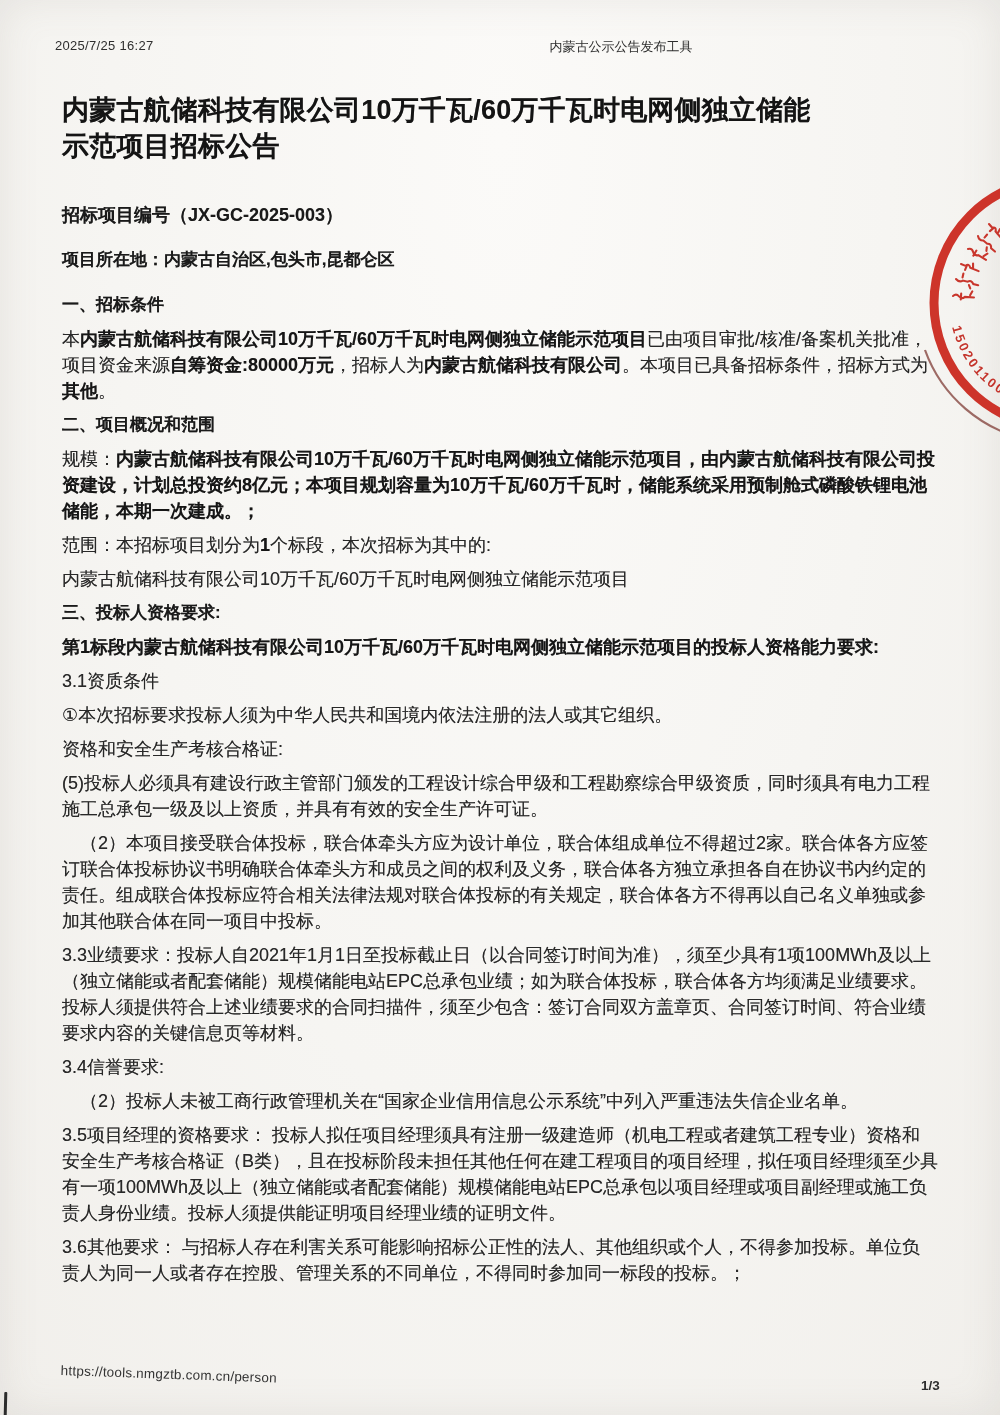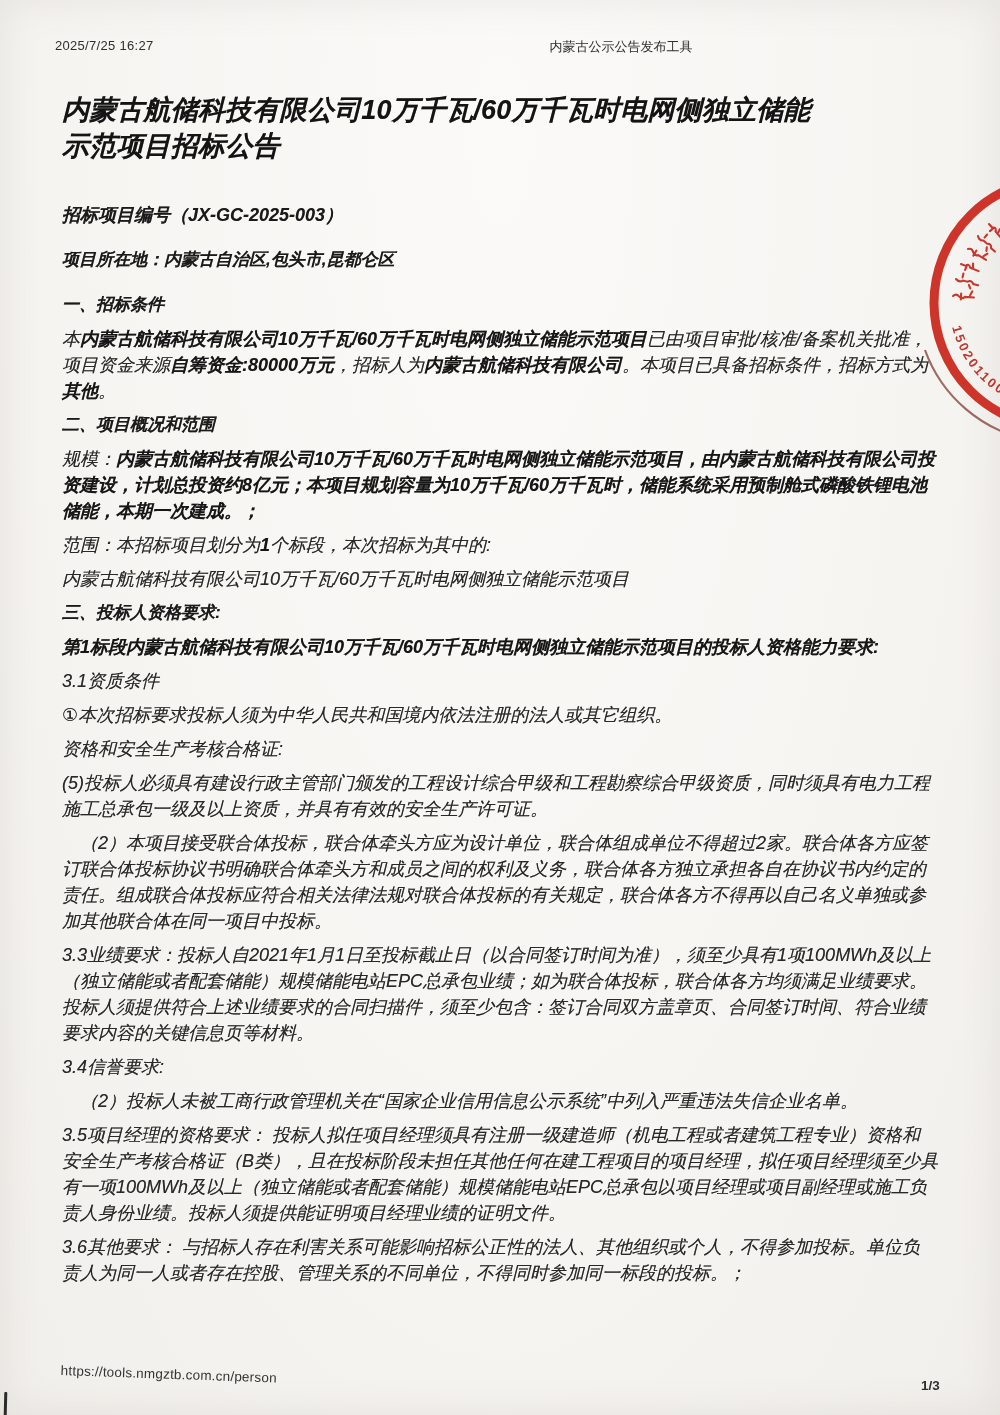--- a/index.html
+++ b/index.html
@@ -17,21 +17,20 @@
   .print-header{
     position:absolute;top:38px;left:55px;right:55px;height:20px;
     font-size:13px;color:#2e2e2e;
   }
   .ph-datetime{position:absolute;left:0;top:0;letter-spacing:.3px;}
   .ph-title{position:absolute;left:566px;top:0;transform:translateX(-50%);white-space:nowrap;}
   
   .doc{
     position:absolute;left:62px;top:92px;width:876px;
     text-shadow:0 0 .3px rgba(45,45,45,.55);
-    font-style:italic;
   }
   .doc-title{
     font-size:27px;font-weight:700;line-height:36px;color:#141414;
     max-width:758px;letter-spacing:.2px;margin:0 0 38px 0;
   }
   .meta-line{font-size:18px;font-weight:700;color:#1a1a1a;margin:0 0 19px 0;line-height:26px;}
   .meta-line.loc{font-size:17px;}
   .doc-h{font-size:17px;font-weight:700;color:#1a1a1a;margin:0 0 8px 0;line-height:26px;}
   .doc-p{font-size:18px;margin:0 0 8px 0;line-height:26px;color:#282828;}
   .doc-p .b{font-weight:700;color:#161616;}

